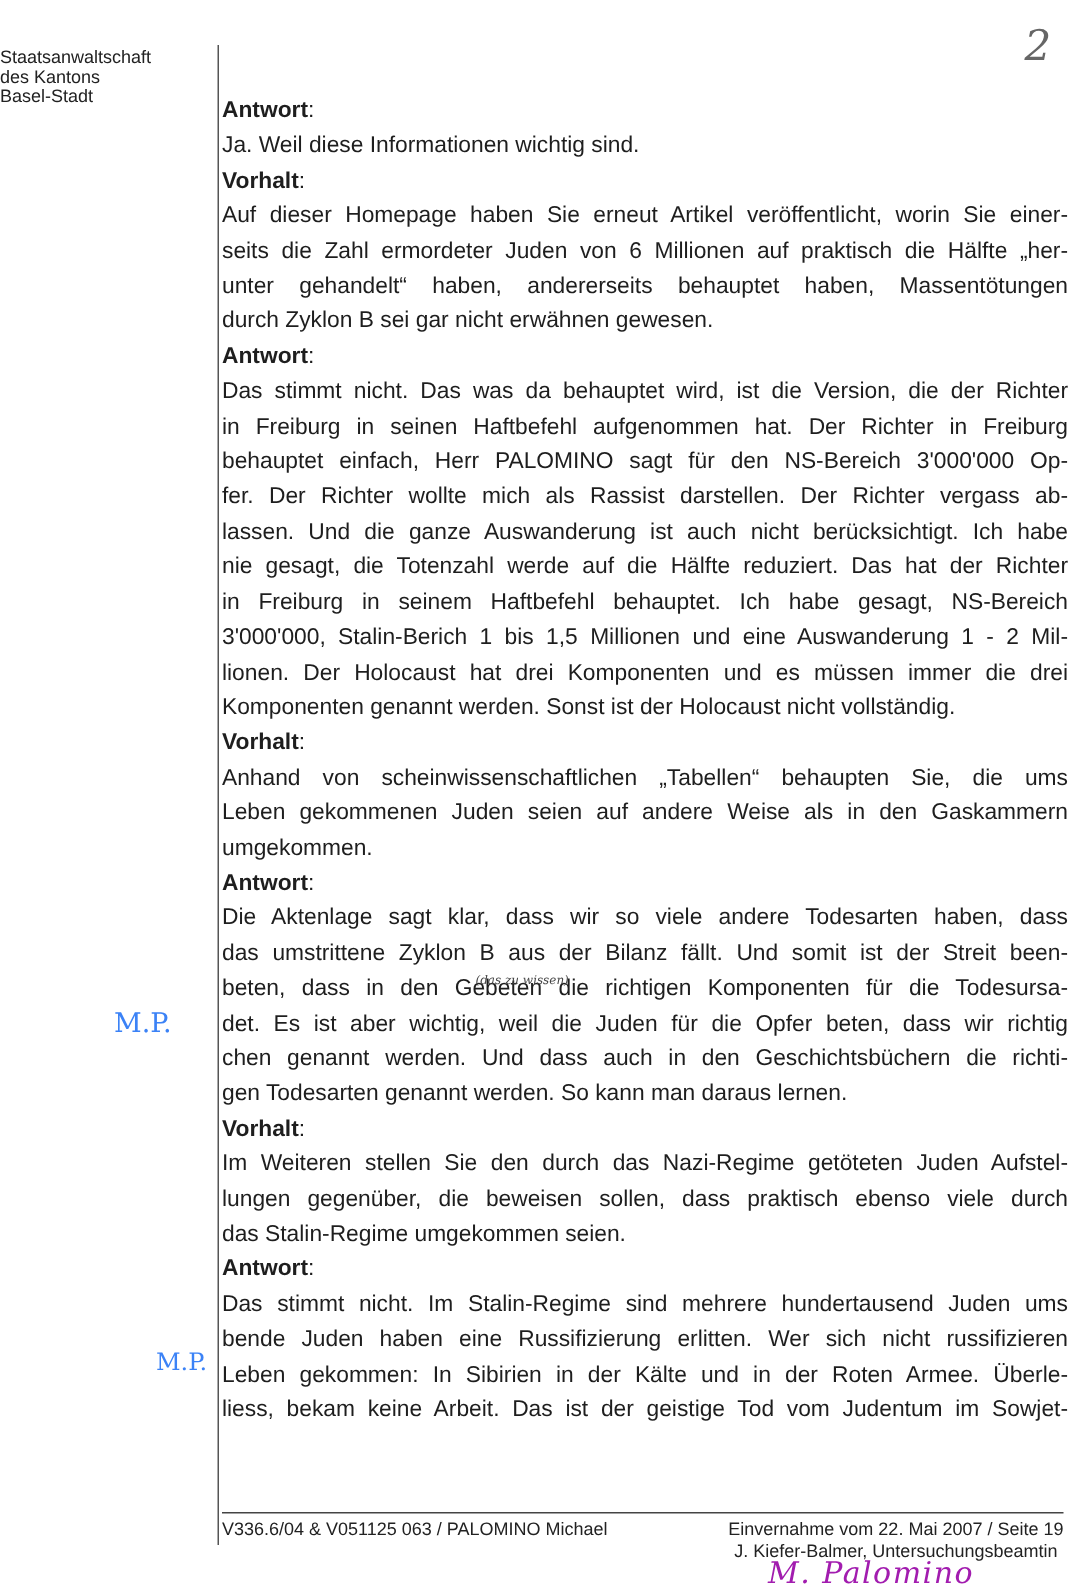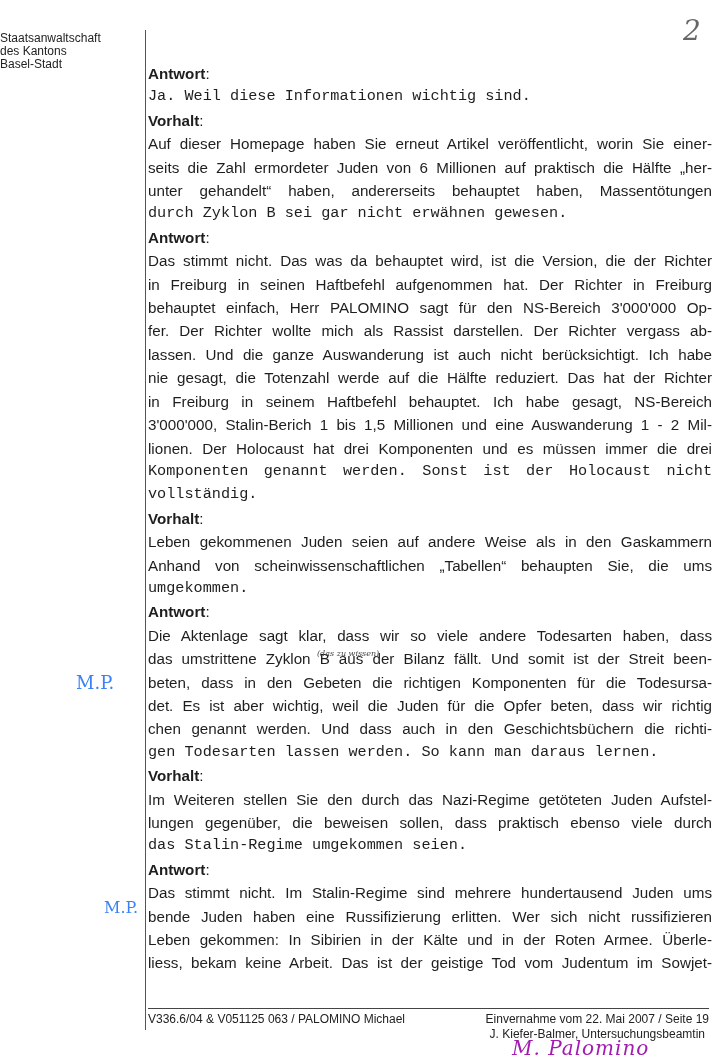--- a/index.html
+++ b/index.html
@@ -7,21 +7,21 @@
          font-family: "Liberation Sans", sans-serif; color: #1a1a1a; }
   .sidebar { position: absolute; left: 0; top: 32px; width: 140px; 
              font-size: 12px; line-height: 13px; color: #222; }
   .vrule { position: absolute; left: 145px; top: 30px; width: 1px; height: 1000px; background: #555; }
   .content { position: absolute; left: 148px; top: 62px; width: 564px;
              font-size: 15.2px; line-height: 23.4px; color: #1e1e1e; }
   .content .lbl { font-weight: bold; }
   .content .lbl .colon { font-weight: normal; }
   .content p { margin: 0; text-align: justify; text-align-last: left; }
   .content .line { display: block; text-align: justify; text-align-last: justify; }
-  .content .line.last { text-align-last: left; font-family: Liberation Mono, monospace; }
+  .content .line.last { text-align-last: left; }
   .footer-rule { position: absolute; left: 148px; top: 1008px; width: 561px; height: 1px; background: #444; }
   .footer { position: absolute; left: 148px; top: 1012px; width: 561px; font-size: 12px; line-height: 15px; color: #222; }
   .footer .left { position: absolute; left: 0; top: 0; }
   .footer .right { position: absolute; right: 0; top: 0; text-align: center; }
   .margin-note { position: absolute; font-family: "DejaVu Serif", serif; font-size: 18px; color: #3b82f6; }
   .page-num { position: absolute; left: 683px; top: 14px; font-family: "DejaVu Serif", serif; font-style: italic;
               font-size: 28px; color: #666; }
   .interline { position: absolute; left: 317px; top: 649px; font-family: "DejaVu Serif", serif; font-style: italic;
                font-size: 8px; color: #444; }
   .signature { position: absolute; left: 512px; top: 1036px; font-family: "DejaVu Serif", serif; font-style: italic;
@@ -60,32 +60,32 @@
       <span class="line">fer. Der Richter wollte mich als Rassist darstellen. Der Richter vergass ab-</span>
       <span class="line">lassen. Und die ganze Auswanderung ist auch nicht berücksichtigt. Ich habe</span>
       <span class="line">nie gesagt, die Totenzahl werde auf die Hälfte reduziert. Das hat der Richter</span>
       <span class="line">in Freiburg in seinem Haftbefehl behauptet. Ich habe gesagt, NS-Bereich</span>
       <span class="line">3'000'000, Stalin-Berich 1 bis 1,5 Millionen und eine Auswanderung 1 - 2 Mil-</span>
       <span class="line">lionen. Der Holocaust hat drei Komponenten und es müssen immer die drei</span>
       <span class="line last">Komponenten genannt werden. Sonst ist der Holocaust nicht vollständig.</span>
     </p>
     <div class="lbl"><span>Vorhalt</span><span class="colon">:</span></div>
     <p>
+      <span class="line">Anhand von scheinwissenschaftlichen „Tabellen“ behaupten Sie, die ums</span>
       <span class="line">Leben gekommenen Juden seien auf andere Weise als in den Gaskammern</span>
-      <span class="line">Anhand von scheinwissenschaftlichen „Tabellen“ behaupten Sie, die ums</span>
       <span class="line last">umgekommen.</span>
     </p>
     <div class="lbl"><span>Antwort</span><span class="colon">:</span></div>
     <p>
       <span class="line">Die Aktenlage sagt klar, dass wir so viele andere Todesarten haben, dass</span>
       <span class="line">das umstrittene Zyklon B aus der Bilanz fällt. Und somit ist der Streit been-</span>
       <span class="line">beten, dass in den Gebeten die richtigen Komponenten für die Todesursa-</span>
       <span class="line">det. Es ist aber wichtig, weil die Juden für die Opfer beten, dass wir richtig</span>
       <span class="line">chen genannt werden. Und dass auch in den Geschichtsbüchern die richti-</span>
-      <span class="line last">gen Todesarten lassen werden. So kann man daraus lernen.</span>
+      <span class="line last">gen Todesarten genannt werden. So kann man daraus lernen.</span>
     </p>
     <div class="lbl"><span>Vorhalt</span><span class="colon">:</span></div>
     <p>
       <span class="line">Im Weiteren stellen Sie den durch das Nazi-Regime getöteten Juden Aufstel-</span>
       <span class="line">lungen gegenüber, die beweisen sollen, dass praktisch ebenso viele durch</span>
       <span class="line last">das Stalin-Regime umgekommen seien.</span>
     </p>
     <div class="lbl"><span>Antwort</span><span class="colon">:</span></div>
     <p>
       <span class="line">Das stimmt nicht. Im Stalin-Regime sind mehrere hundertausend Juden ums</span>

